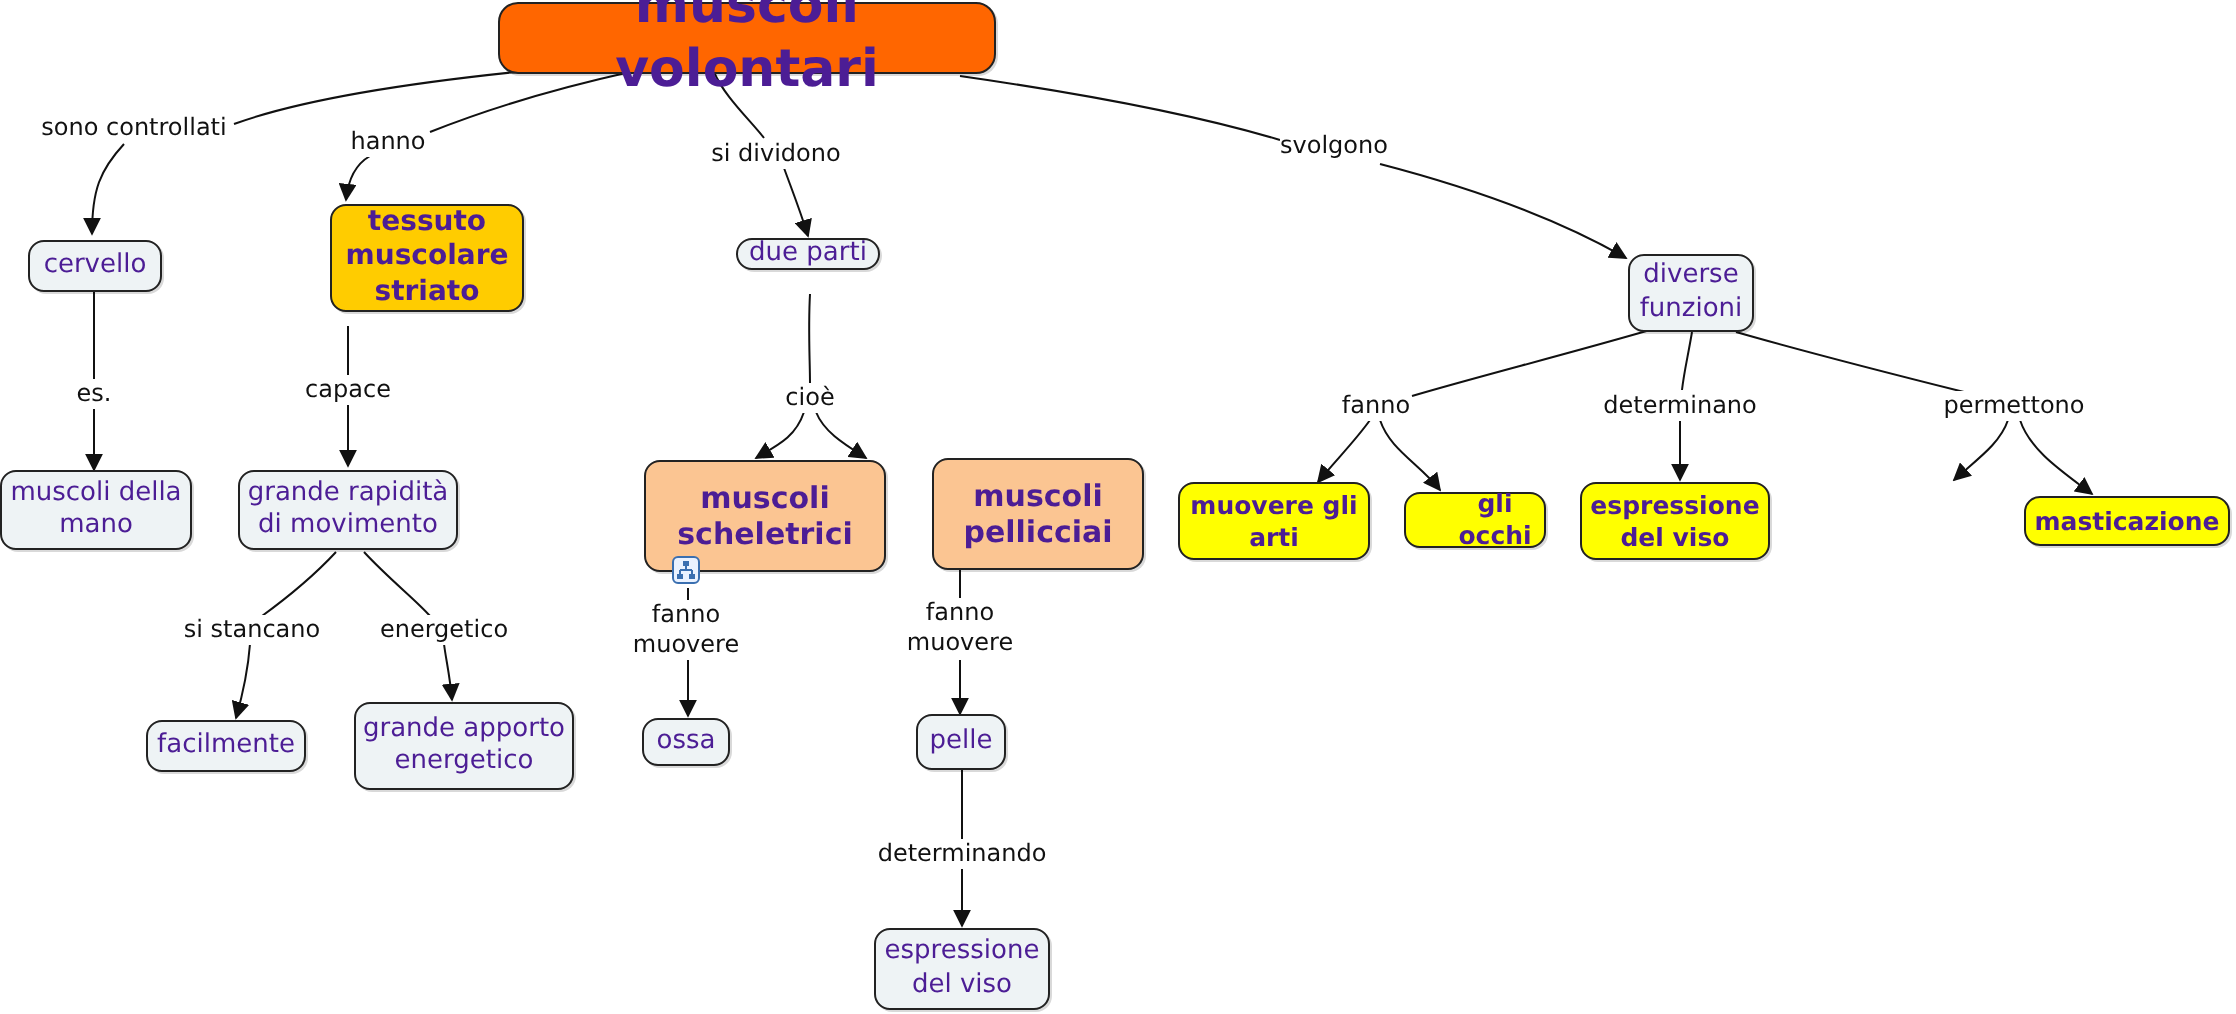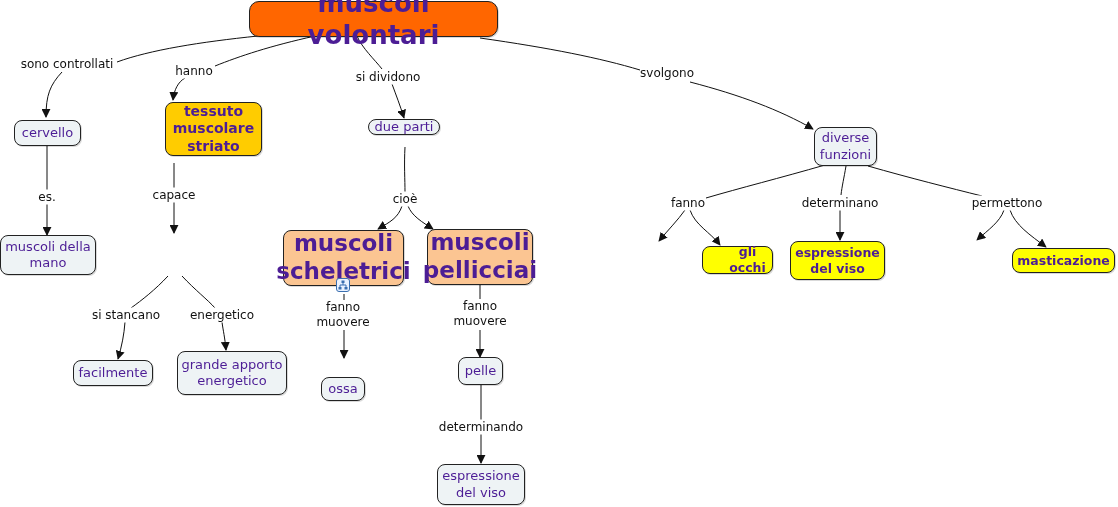--- a/index.html
+++ b/index.html
@@ -11,21 +11,21 @@
     position: absolute; box-sizing: border-box;
     border: 1px solid #222; border-radius: 8px;
     display: flex; align-items: center; justify-content: center;
     text-align: center; color: #4c1d95; line-height: 1.25;
     box-shadow: 1px 1px 0 rgba(0,0,0,0.15);
     white-space: pre-line;
   }
   .n-plain { background: #eef3f5; font-size: 13px; }
   .n-root  { background: #ff6600; font-size: 26px; font-weight: bold; border-radius: 10px; }
   .n-gold  { background: #ffcc00; font-size: 14px; font-weight: bold; }
-  .n-peach { background: #fbc592; font-size: 23px; font-weight: bold; line-height: 1.2; }
+  .n-peach { background: #fbc592; font-size: 15px; font-weight: bold; line-height: 1.2; margin-left: 39px; }
   .n-yellow{ background: #ffff00; font-size: 12.5px; font-weight: bold; }
   .link-label {
     position: absolute; font-size: 12px; color: #111; background: #fff;
     text-align: center; line-height: 1.25; white-space: pre-line;
     transform: translate(-50%, -50%);
   }
   .submap-icon {
     position: absolute; width: 14px; height: 14px; box-sizing: border-box;
     border: 1px solid #3a6fb0; border-radius: 3px; background: #eaf2ff;
     display: flex; align-items: center; justify-content: center;
@@ -96,43 +96,47 @@
   <div class="node n-plain" style="left:14px; top:120px; width:67px; height:26px;">cervello</div>
   <div class="node n-gold" style="left:125px; top:102px; width:97px; height:54px;margin-left:40px;">tessuto
 muscolare
 striato</div>
   <div class="node n-plain" style="left:368px; top:119px; width:72px; height:16px;">due parti</div>
   <div class="node n-plain" style="left:0px; top:235px; width:96px; height:40px;">muscoli della
 mano</div>
 
   <div class="node n-plain" style="left:814px; top:127px; width:63px; height:39px;">diverse
 funzioni</div>
+  <div class="node n-plain" style="left:119px; top:235px; width:110px; height:40px;">grande rapidità
+di movimento</div>
   <div class="node n-plain" style="left:73px; top:360px; width:80px; height:26px;">facilmente</div>
   <div class="node n-plain" style="left:177px; top:351px; width:110px; height:44px;">grande apporto
 energetico</div>
 
   <div class="node n-peach" style="left:283px; top:230px; width:121px; height:56px;">muscoli
 scheletrici</div>
   <div class="node n-peach" style="left:427px; top:229px; width:106px; height:56px;">muscoli
 pellicciai</div>
 
   <div class="submap-icon" style="left:336px; top:278px;">
     <svg width="10" height="10" viewBox="0 0 10 10">
       <rect x="3.5" y="0.5" width="3" height="2.5" fill="#3a6fb0"></rect>
       <path d="M5,3 V5 M2,5 H8 M2,5 V7 M8,5 V7" stroke="#3a6fb0" stroke-width="1" fill="none"></path>
       <rect x="0.5" y="7" width="3" height="2.5" fill="#3a6fb0"></rect>
       <rect x="6.5" y="7" width="3" height="2.5" fill="#3a6fb0"></rect>
     </svg>
   </div>
 
-  <div class="node n-plain" style="left:321px; top:377px; width:44px; height:24px;">ossa</div>
+  <div class="node n-plain" style="left:321px; top:359px; width:44px; height:24px;">ossa</div>
   <div class="node n-plain" style="left:458px; top:357px; width:45px; height:28px;">pelle</div>
   <div class="node n-plain" style="left:437px; top:464px; width:88px; height:41px;">espressione
 del viso</div>
 
+  <div class="node n-yellow" style="left:589px; top:241px; width:96px; height:39px;">muovere gli
+arti</div>
   <div class="node n-yellow" style="left:702px; top:246px; width:71px; height:28px;padding-left:20px;">gli occhi</div>
   <div class="node n-yellow" style="left:790px; top:241px; width:95px; height:39px;">espressione
 del viso</div>
   <div class="node n-yellow" style="left:1012px; top:248px; width:103px; height:25px;">masticazione</div>
 
   <div class="link-label" style="left:67px; top:64px;">sono controllati</div>
   <div class="link-label" style="left:194px; top:71px;">hanno</div>
   <div class="link-label" style="left:388px; top:77px;">si dividono</div>
   <div class="link-label" style="left:667px; top:73px;text-align:center;">svolgono</div>
   <div class="link-label" style="left:47px; top:197px;">es.</div>

